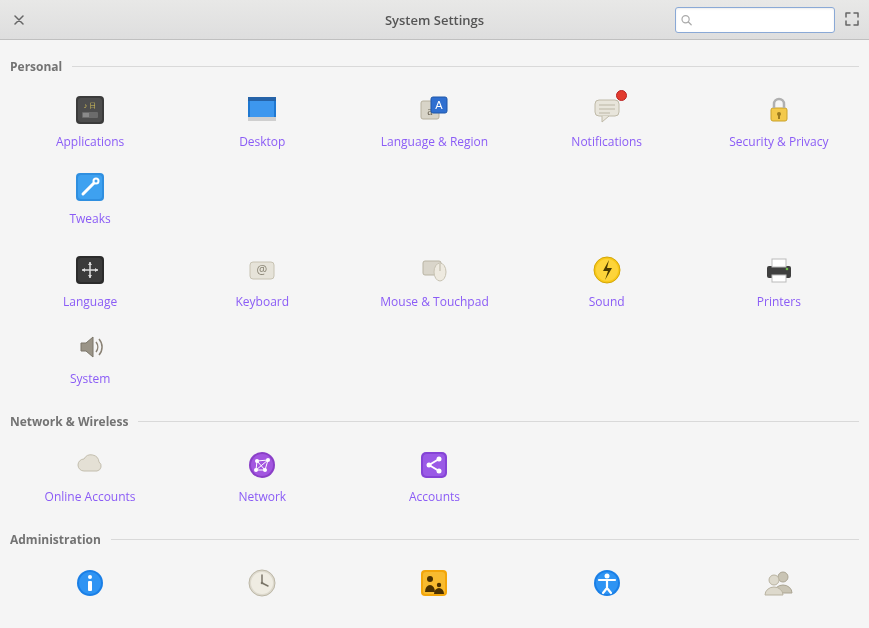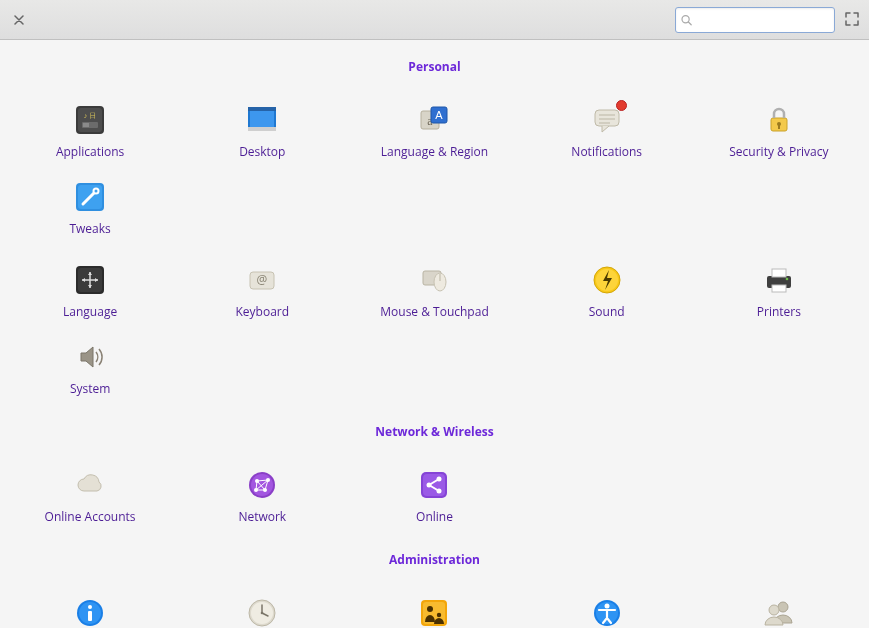--- a/index.html
+++ b/index.html
@@ -66,26 +66,25 @@
   .max-btn {
     color: #666;
     cursor: pointer;
   }
   .content {
     padding: 4px 0 10px;
   }
   .section-header {
     font-size: 12px;
     font-weight: 700;
-    color: #6d28d9;
+    color: #737373;
     padding: 14px 10px 4px;
     display:flex;
     align-items:center;
     gap:10px;
-    flex-direction:column;
   }
   .section-header .line{
     flex:1;
     height:1px;
     background:#d9d9d9;
   }
   .grid {
     display: grid;
     grid-template-columns: repeat(5, 1fr);
     padding: 6px 4px 0;
@@ -94,21 +93,21 @@
     display: flex;
     flex-direction: column;
     align-items: center;
     justify-content: flex-start;
     padding: 8px 4px 12px;
     cursor: pointer;
     border-radius: 4px;
   }
   .item .label {
     font-size: 12px;
-    color: #4c1d95;
+    color: #8b5cf6;
     margin-top: 6px;
     text-align: left;
   }
   .ico {
     width: 34px; height: 34px;
     display:flex; align-items:center; justify-content:center;
     position:relative;
   }
   .badge-dot{
     position:absolute;
@@ -119,20 +118,21 @@
 </style>
 </head>
 <body>
 
 <div class="titlebar">
   <div class="close-btn">
     <svg width="10" height="10" viewBox="0 0 10 10">
         <path d="M1 1 L9 9 M9 1 L1 9" stroke="#666" stroke-width="1.5" stroke-linecap="round"></path>
       </svg>
   </div>
+  <div class="title-center">System Settings</div>
   <div class="tb-right">
     <div class="search-wrap">
       <svg width="14" height="14" viewBox="0 0 16 16">
           <circle cx="7" cy="7" r="4.5" fill="none" stroke="#555" stroke-width="1.5"></circle>
           <line x1="10.5" y1="10.5" x2="14" y2="14" stroke="#555" stroke-width="1.5" stroke-linecap="round"></line>
         </svg>
       <input value="" style="">
     </div>
     <div class="max-btn">
       <svg width="14" height="14" viewBox="0 0 14 14">
@@ -316,21 +316,21 @@
       <div class="ico">
         <svg width="34" height="34" viewBox="0 0 34 34">
             <rect x="4" y="4" width="26" height="26" rx="5" fill="#8544d6"></rect>
             <rect x="6" y="6" width="22" height="22" rx="4" fill="#9a5ae6"></rect>
             <circle cx="12" cy="17" r="2.5" fill="#fff"></circle>
             <circle cx="22" cy="11" r="2.5" fill="#fff"></circle>
             <circle cx="22" cy="23" r="2.5" fill="#fff"></circle>
             <path d="M12 17 L22 11 M12 17 L22 23" stroke="#fff" stroke-width="2"></path>
           </svg>
       </div>
-      <span class="label">Online</span>
+      <span class="label">Accounts</span>
     </div>
   </div>
 
   <div class="section-header">
     <span>Administration</span>
       <span class="line"></span>
   </div>
   <div class="grid">
     <div class="item">
       <div class="ico">

